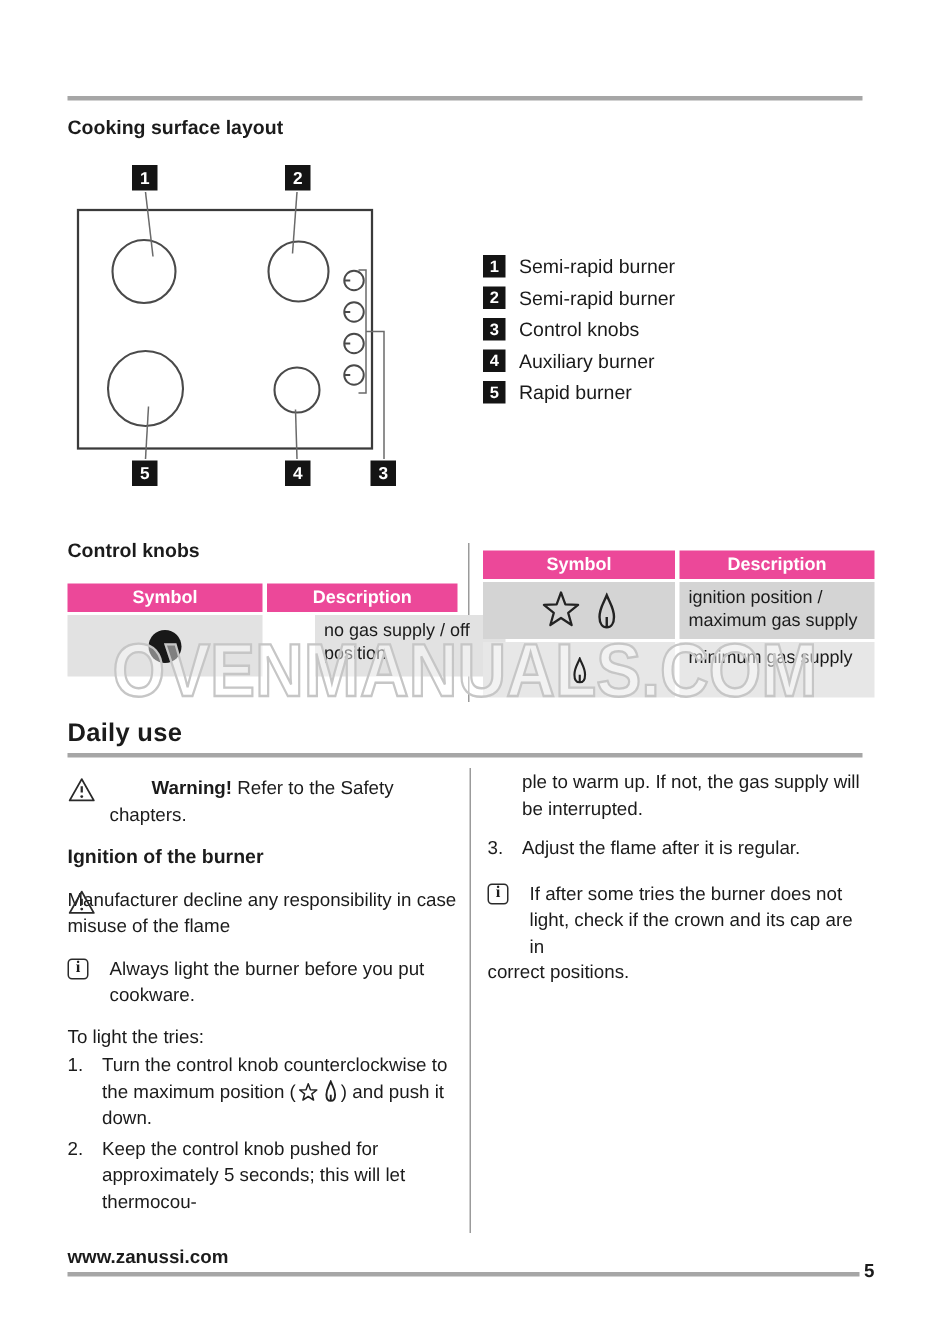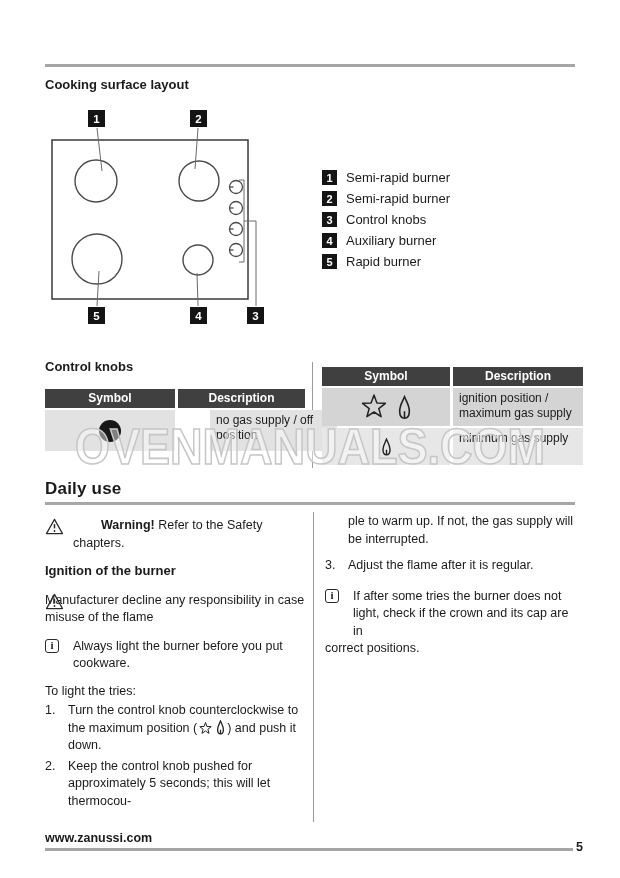--- a/index.html
+++ b/index.html
@@ -14,21 +14,21 @@
   .rule{height:3px;background:#a6a6a6;}
   
   .legend{left:322px;top:167px;}
   .legend-item{display:flex;align-items:center;height:21px;}
   .legend-num{width:15px;height:15px;background:#141414;color:#fff;font-size:11px;
     font-weight:bold;display:flex;align-items:center;justify-content:center;flex:0 0 15px;}
   .legend-label{margin-left:9px;font-size:13px;}
   
   .tbl{z-index:1;}
   .thead{display:flex;gap:3px;}
-  .th{background:#404040;color:#ffffff;font-weight:bold;font-size:12px;
+  .th{background:#ec4899;color:#ffffff;font-weight:bold;font-size:12px;
     height:19px;line-height:19px;text-align:center;}
   .trow{display:flex;gap:3px;margin-top:2px;border-radius:14px;}
   .cell{box-sizing:border-box;}
   .sym-cell{display:flex;align-items:center;justify-content:center;gap:10px;}
   .desc-cell{font-size:12px;line-height:15px;padding:3px 6px;}
   .tbl-left .th-sym,.tbl-left .sym-cell{width:130px;}
   .tbl-left .th-desc,.tbl-left .desc-cell{width:127px;}
   .tbl-right .th-sym,.tbl-right .sym-cell{width:128px;}
   .tbl-right .th-desc,.tbl-right .desc-cell{width:130px;}
   .bg-l{background:#e2e2e2;}

